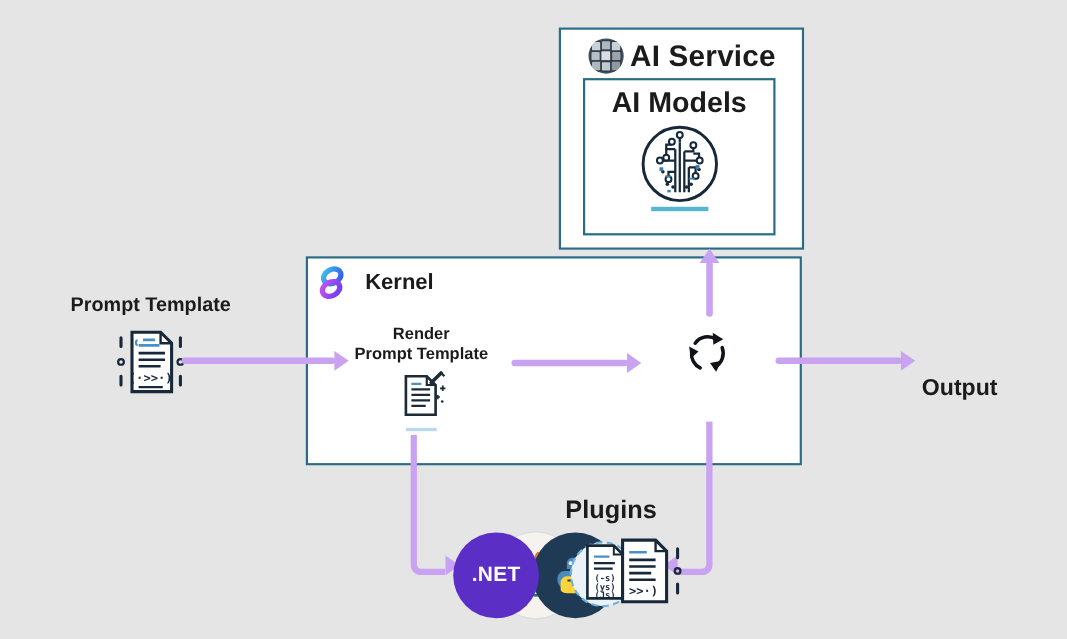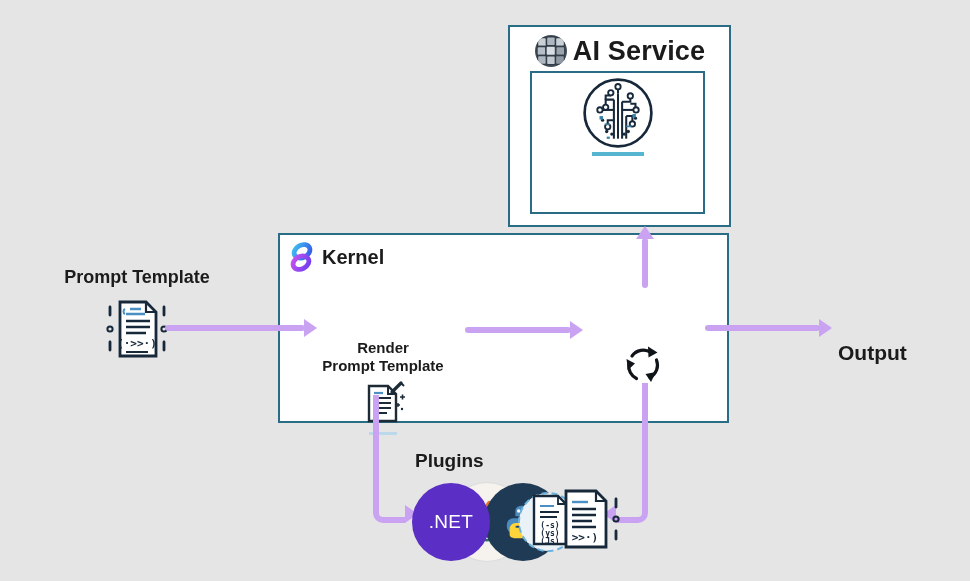--- a/index.html
+++ b/index.html
@@ -11,39 +11,39 @@
   
   .ai-service{left:508px;top:25px;width:223px;height:202px;}
   .ai-service-header{display:flex;align-items:center;justify-content:center;gap:5px;margin-top:7px;}
   .ai-service-title{font-size:27px;font-weight:bold;letter-spacing:.2px;}
   .ai-models{left:20px;top:44px;width:175px;height:143px;}
   .ai-models-title{text-align:center;font-size:26px;font-weight:bold;margin-top:5px;}
   .brain-wrap{display:flex;flex-direction:column;align-items:center;margin-top:2px;}
   .cyan-underline{width:52px;height:4px;background:var(--accent-cyan,#56b6d2);margin-top:1px;}
   
   .kernel{left:278px;top:233px;width:451px;height:190px;}
-  .kernel-header{position:absolute;left:8px;top:6px;display:flex;align-items:center;gap:7px;}
+  .kernel-header{position:absolute;left:8px;top:6px;display:flex;align-items:center;gap:17px;}
   .kernel-title{font-size:20px;font-weight:600;}
-  .node{position:absolute;width:170px;text-align:center;margin-top:44px;}
+  .node{position:absolute;width:170px;text-align:center;}
   .node-render{left:18px;top:60px;}
   .node-loop{left:278px;top:60px;}
   .node-label{font-size:15px;font-weight:600;line-height:18px;}
   .node-icon{margin-top:4px;}
   .blue-underline{width:28px;height:3px;background:#bcd9ec;margin:1px auto 0;}
   
   .pt-group{position:absolute;left:32px;top:267px;width:210px;text-align:center;}
   .pt-label{font-size:18px;font-weight:bold;margin-bottom:6px;}
   
   .output-label{position:absolute;left:838px;top:314px;font-size:21px;font-weight:bold;margin-top:27px;}
   
-  .plugins-title{position:absolute;left:415px;top:450px;width:170px;text-align:left;font-size:19px;font-weight:bold;}
+  .plugins-title{position:absolute;left:427px;top:450px;width:170px;text-align:right;font-size:23px;font-weight:bold;}
   .plugins-row{position:absolute;left:412px;top:483px;display:flex;align-items:center;}
   .pcircle{width:78px;height:78px;border-radius:50%;display:flex;align-items:center;justify-content:center;position:relative;}
   .dotnet{background:var(--dotnet-purple,#5b2ec5);z-index:6;}
-  .dotnet span{color:#fff;font-size:19px;font-weight:normal;letter-spacing:.3px;}
+  .dotnet span{color:#fff;font-size:19px;font-weight:bold;letter-spacing:.3px;}
   .java{background:#f6f3ee;margin-left:-42px;z-index:3;box-shadow:0 0 0 1px rgba(0,0,0,.04);}
   .python{background:var(--python-navy,#1f3a54);margin-left:-42px;z-index:4;}
   .ringdoc{margin-left:-44px;z-index:5;position:relative;}
   .doc5{margin-left:-24px;z-index:6;position:relative;}
   
   .arr-h{position:absolute;height:6px;background:var(--arrow-purple,#c9a2f2);border-radius:3px;}
   .arr-h::after{content:"";position:absolute;right:-12px;top:50%;transform:translateY(-50%);
     border-top:9px solid transparent;border-bottom:9px solid transparent;border-left:13px solid var(--arrow-purple,#c9a2f2);}
   .arr-up{position:absolute;width:6px;background:var(--arrow-purple,#c9a2f2);border-radius:3px;}
   .arr-up::before{content:"";position:absolute;top:-12px;left:50%;transform:translateX(-50%);
@@ -87,20 +87,21 @@
           <rect x="21.8" y="12.5" width="9" height="9" rx="1.5" fill="#9aa4ad"></rect>
           <rect x="3.5" y="21.5" width="9" height="9" rx="1.5" fill="#aeb7bf"></rect>
           <rect x="12.5" y="21.8" width="9" height="9" rx="1.5" fill="#c1c8cf"></rect>
           <rect x="21.5" y="21.5" width="9" height="9" rx="1.5" fill="#8f99a3"></rect>
         </g>
       </svg>
       <span class="ai-service-title">AI Service</span>
     </div>
 
     <div class="box ai-models">
+      <div class="ai-models-title">AI Models</div>
       <div class="brain-wrap">
         <svg width="76" height="76" viewBox="0 0 74 74">
           <circle cx="37" cy="37" r="32.5" fill="#fff" stroke="#16283a" stroke-width="2.6"></circle>
           <g stroke="#16283a" stroke-width="2" fill="none">
             <path d="M33 62 V24"></path>
               <path d="M37 62 V18"></path>
               <path d="M41 62 V26"></path>
               <path d="M45 62 V40"></path>
             <path d="M33 24 H25 V29"></path>
               <path d="M33 34 H22"></path>

